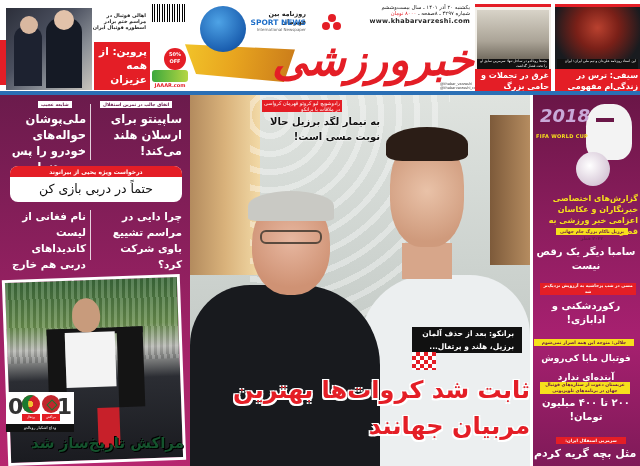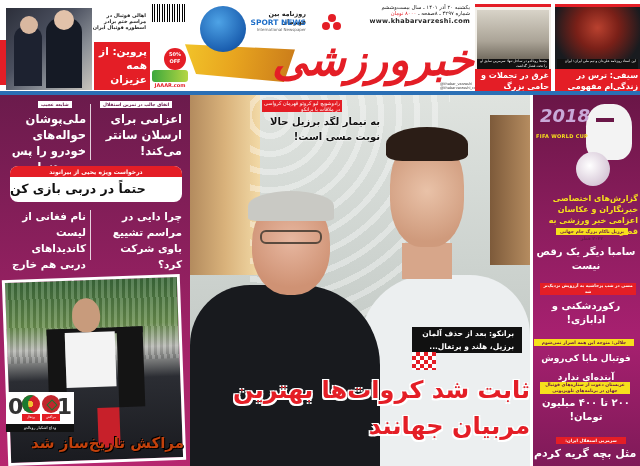--- a/index.html
+++ b/index.html
@@ -46,37 +46,37 @@
 #teaser-sifi .cap{position:absolute;left:2px;top:52px;width:81px;height:10px;background:#111;color:#fff;font-size:3.5px;line-height:5px;padding:0 2px}
 #teaser-sifi .title{position:absolute;left:0;top:62px;width:85px;height:24px;background:#e41e26;color:#fff;font-weight:bold;font-size:8px;line-height:11px;padding:1px 2px}
 #blue-rule{left:0;top:91px;width:640px;height:4px;background:#2a6fb5}
 
 #left-col{left:0;top:95px;width:190px;height:371px;background:linear-gradient(180deg,#6b1b4c 0%,#8a1f5c 40%,#a8236a 75%,#b6276f 100%)}
 .kicker-tag{position:absolute;background:#fff;color:#6b1b4c;font-size:4.5px;font-weight:bold;padding:0 3px;height:7px;line-height:7px}
 .col-head{position:absolute;color:#fff;font-weight:bold;font-size:11.5px;line-height:16px}
 .col-divider{position:absolute;width:1px;background:#fff;opacity:.8}
 #derby-box{left:10px;top:166px;width:172px;height:36px;background:#fff;border-radius:8px;overflow:hidden}
 #derby-kicker{position:absolute;left:0;top:0;width:172px;height:11px;background:#e41e26;color:#fff;font-size:6px;font-weight:bold;text-align:center;line-height:11px}
-#derby-title{position:absolute;left:0;top:13px;width:172px;font-size:12.5px;font-weight:bold;color:#111;text-align:left;line-height:20px}
+#derby-title{position:absolute;left:0;top:13px;width:172px;font-size:12.5px;font-weight:normal;color:#111;text-align:center;line-height:20px}
 #morocco-photo{left:5px;top:277px;width:178px;height:186px;background:linear-gradient(180deg,#3c6b3b 0%,#6a8f4f 25%,#b7b8b3 38%,#2b2d33 55%,#1a1b20 100%);transform:rotate(-2deg);border:3px solid #fff}
 #morocco-photo .crowd{position:absolute;left:0;top:0;width:100%;height:45%;background:repeating-linear-gradient(90deg,rgba(255,255,255,.15) 0 3px,rgba(0,0,0,.1) 3px 6px)}
 #morocco-photo .coach-head{position:absolute;left:66px;top:18px;width:28px;height:34px;background:#c89b7c;border-radius:50% 50% 45% 45%}
 #morocco-photo .coach-shirt{position:absolute;left:58px;top:52px;width:50px;height:55px;background:#f3f3f3}
 #morocco-photo .coach-jacket{position:absolute;left:40px;top:48px;width:96px;height:80px;border-left:18px solid #141414;border-right:26px solid #141414;border-top:6px solid #141414}
 #morocco-photo .red-shirt{position:absolute;left:88px;top:128px;width:22px;height:40px;background:#c7202a}
 #scoreboard{left:6px;top:392px;width:68px;height:32px;background:#fff}
 #score-right{position:absolute;right:2px;top:2px;font-size:22px;font-weight:bold;color:#333;line-height:26px}
 #score-left{position:absolute;left:2px;top:2px;font-size:22px;font-weight:bold;color:#333;line-height:26px}
 .flag{position:absolute;top:3px;width:18px;height:18px;border-radius:50%}
 #flag-pt{left:16px;background:radial-gradient(circle at 45% 50%,#f2c131 0 3px,#d0202a 3px 100%);box-shadow:inset 6px 0 0 #1a7a2f}
 #flag-ma{left:36px;background:#c1272d}
 #flag-ma::after{content:"";position:absolute;left:6px;top:6px;width:6px;height:6px;border:1px solid #1a7a2f;transform:rotate(45deg)}
 .flag-label{position:absolute;top:22px;width:18px;height:7px;background:#e41e26;color:#fff;font-size:3.2px;text-align:center;line-height:7px}
 #scoreboard-cap{left:6px;top:424px;width:68px;height:8px;background:#111;color:#fff;font-size:4px;line-height:8px;text-align:center}
-#morocco-title{left:6px;top:432px;width:178px;font-size:15px;font-weight:bold;color:#c2410c;line-height:22px;text-shadow:1px 1px 0 #000,-1px -1px 0 #000}
+#morocco-title{left:6px;top:432px;width:178px;font-size:15px;font-weight:bold;color:#14532d;line-height:22px;text-shadow:1px 1px 0 #000,-1px -1px 0 #000}
 
 #main-photo{left:190px;top:95px;width:340px;height:371px;background:linear-gradient(180deg,#dfe3df 0%,#cdd3cf 45%,#b9bfbb 100%);overflow:hidden}
 #main-photo .pattern{position:absolute;left:60px;top:0;width:200px;height:230px;background:repeating-radial-gradient(circle at 20px 20px,rgba(255,255,255,.35) 0 6px,transparent 6px 18px)}
 #main-photo .door{position:absolute;left:0;top:0;width:70px;height:180px;background:linear-gradient(90deg,#b38b5e,#d9b27b 50%,#f2d9a6)}
 #main-photo .door2{position:absolute;right:0;top:20px;width:40px;height:150px;background:linear-gradient(90deg,#7d5a3a,#b58c60)}
 #main-photo .man1-body{position:absolute;left:0;top:190px;width:190px;height:181px;background:#181a1e;border-radius:60px 80px 0 0}
 #main-photo .man1-head{position:absolute;left:62px;top:100px;width:78px;height:100px;background:radial-gradient(circle at 50% 45%,#e7b7a0,#cf9274 70%);border-radius:48% 48% 45% 45%}
 #main-photo .man1-hair{position:absolute;left:58px;top:96px;width:86px;height:30px;background:#c9c9c4;border-radius:50% 50% 10% 10%}
 #main-photo .glasses{position:absolute;left:70px;top:135px;width:62px;height:14px;border:2px solid #5a4a3e;border-radius:6px}
 #main-photo .man2-body{position:absolute;left:170px;top:180px;width:170px;height:191px;background:#eceff0;border-radius:70px 60px 0 0}
@@ -145,21 +145,21 @@
 <div id="teaser-sifi" class="abs">
   <div class="photo"></div>
   <div class="cap rtl">این استاد روزنامه علی‌دان و تیم ملی ایران؛ ایران</div>
   <div class="title rtl">سیفی: ترس در زندگی‌ام مفهومی ندارد</div>
 </div>
 <div id="blue-rule" class="abs"></div>
 
 <div id="left-col" class="abs"></div>
 <div class="kicker-tag rtl" style="left:100px;top:101px">اتفاق جالب در تمرین استقلال</div>
 <div class="kicker-tag rtl" style="left:38px;top:101px">شایعه عجیب</div>
-<div class="col-head rtl" style="left:94px;top:111px;width:88px">اعزامی برای ارسلان سانتر می‌کند!</div>
+<div class="col-head rtl" style="left:94px;top:111px;width:88px">ساپینتو برای ارسلان هلند می‌کند!</div>
 <div class="col-divider" style="left:90px;top:104px;height:56px"></div>
 <div class="col-head rtl" style="left:6px;top:111px;width:80px">ملی‌پوشان حواله‌های خودرو را پس می‌دهند!</div>
 
 <div id="derby-box" class="abs">
   <div id="derby-kicker" class="rtl">درخواست ویژه یحیی از بیرانوند</div>
   <div id="derby-title" class="rtl">حتماً در دربی بازی کن</div>
 </div>
 <div class="col-head rtl" style="left:94px;top:208px;width:88px;font-size:10.5px">چرا دایی در مراسم تشییع باوی شرکت کرد؟</div>
 <div class="col-divider" style="left:90px;top:210px;height:50px"></div>
 <div class="col-head rtl" style="left:6px;top:208px;width:80px;font-size:10.5px">نام فغانی از لیست کاندیداهای دربی هم خارج شد</div>

